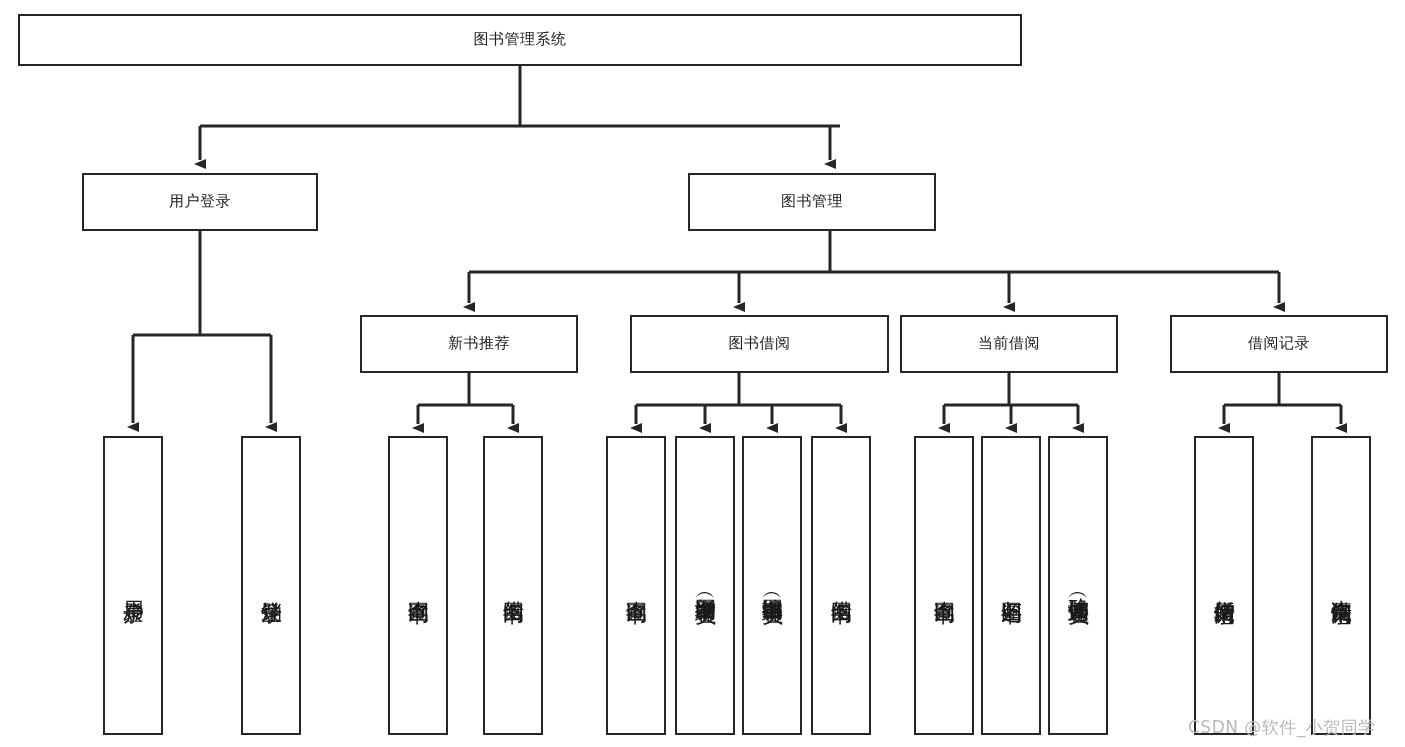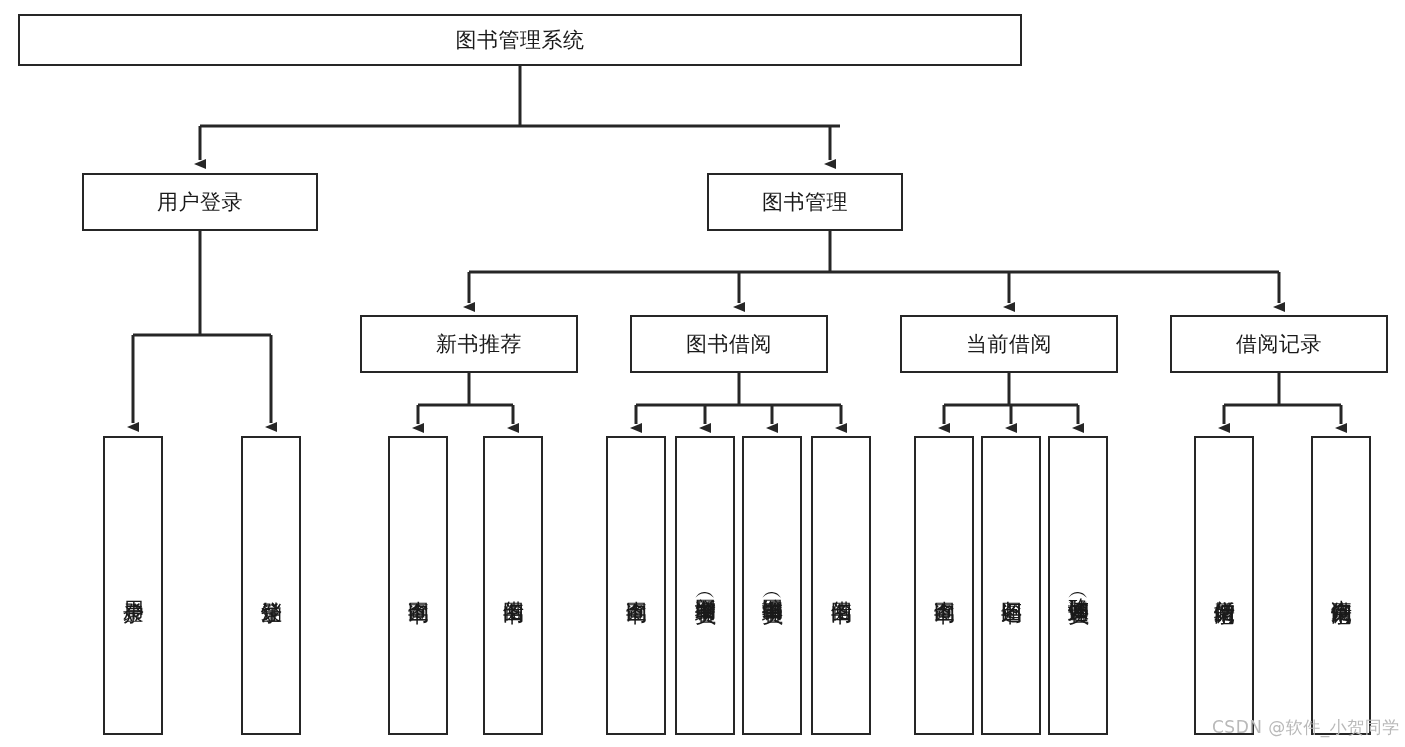--- a/index.html
+++ b/index.html
@@ -31,21 +31,21 @@
     box-sizing: border-box;
     border: 2px solid #262626;
     background: #ffffff;
     display: flex;
     align-items: center;
     justify-content: center;
     color: #1a1a1a;
     line-height: 1.18;
   }
   .node.horiz {
-    font-size: 21px;
+    font-size: 15px;
     letter-spacing: 0.5px;
   }
   .node.vert {
     writing-mode: vertical-rl;
     text-orientation: upright;
     font-size: 21px;
     letter-spacing: 1px;
     padding-top: 4px;
     padding-bottom: 4px;
   }
@@ -59,21 +59,20 @@
     display: block;
     white-space: nowrap;
   }
   .watermark {
     position: absolute;
     font-size: 17px;
     color: #b9b9b9;
     white-space: nowrap;
     letter-spacing: 0.5px;
     font-family: "DejaVu Sans", "Liberation Sans", sans-serif;
-    margin-left: 24px;
   }
 </style>
 </head>
 <body>
 
 <div id="canvas">
 
   <svg id="edges" viewBox="0 0 1405 747" xmlns="http://www.w3.org/2000/svg">
     <defs>
       <marker id="arrow" markerWidth="10" markerHeight="12" refX="1" refY="6" orient="auto" markerUnits="userSpaceOnUse">
@@ -136,28 +135,28 @@
     </g>
   </svg>
 
   <div class="node horiz" style="left:18px; top:14px; width:1004px; height:52px;">
     <span class="label">图书管理系统</span>
   </div>
 
   <div class="node horiz" style="left:82px; top:173px; width:236px; height:58px;">
     <span class="label">用户登录</span>
   </div>
-  <div class="node horiz" style="left:707px; top:173px; width:196px; height:58px;">
+  <div class="node horiz" style="left:688px; top:173px; width:248px; height:58px;">
     <span class="label">图书管理</span>
   </div>
 
   <div class="node horiz" style="left:360px; top:315px; width:218px; height:58px;padding-left:20px;">
     <span class="label">新书推荐</span>
   </div>
-  <div class="node horiz" style="left:630px; top:315px; width:198px; height:58px;">
+  <div class="node horiz" style="left:630px; top:315px; width:259px; height:58px;">
     <span class="label">图书借阅</span>
   </div>
   <div class="node horiz" style="left:1170px; top:315px; width:218px; height:58px;">
     <span class="label">借阅记录</span>
   </div>
   <div class="node horiz" style="left:900px; top:315px; width:218px; height:58px;">
     <span class="label">当前借阅</span>
   </div>
 
   <div class="node vert" style="left:103px; top:436px; width:60px; height:299px;">

